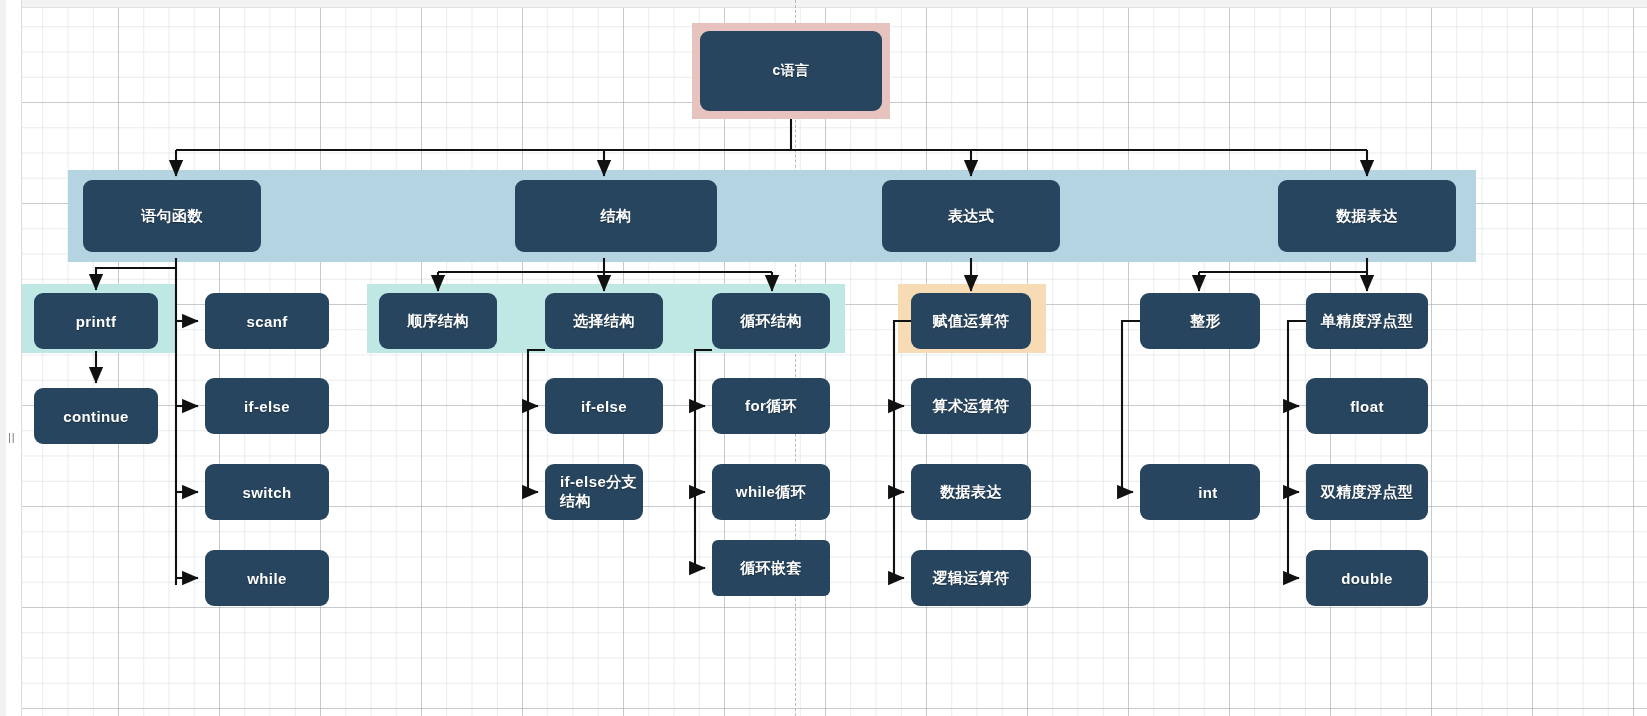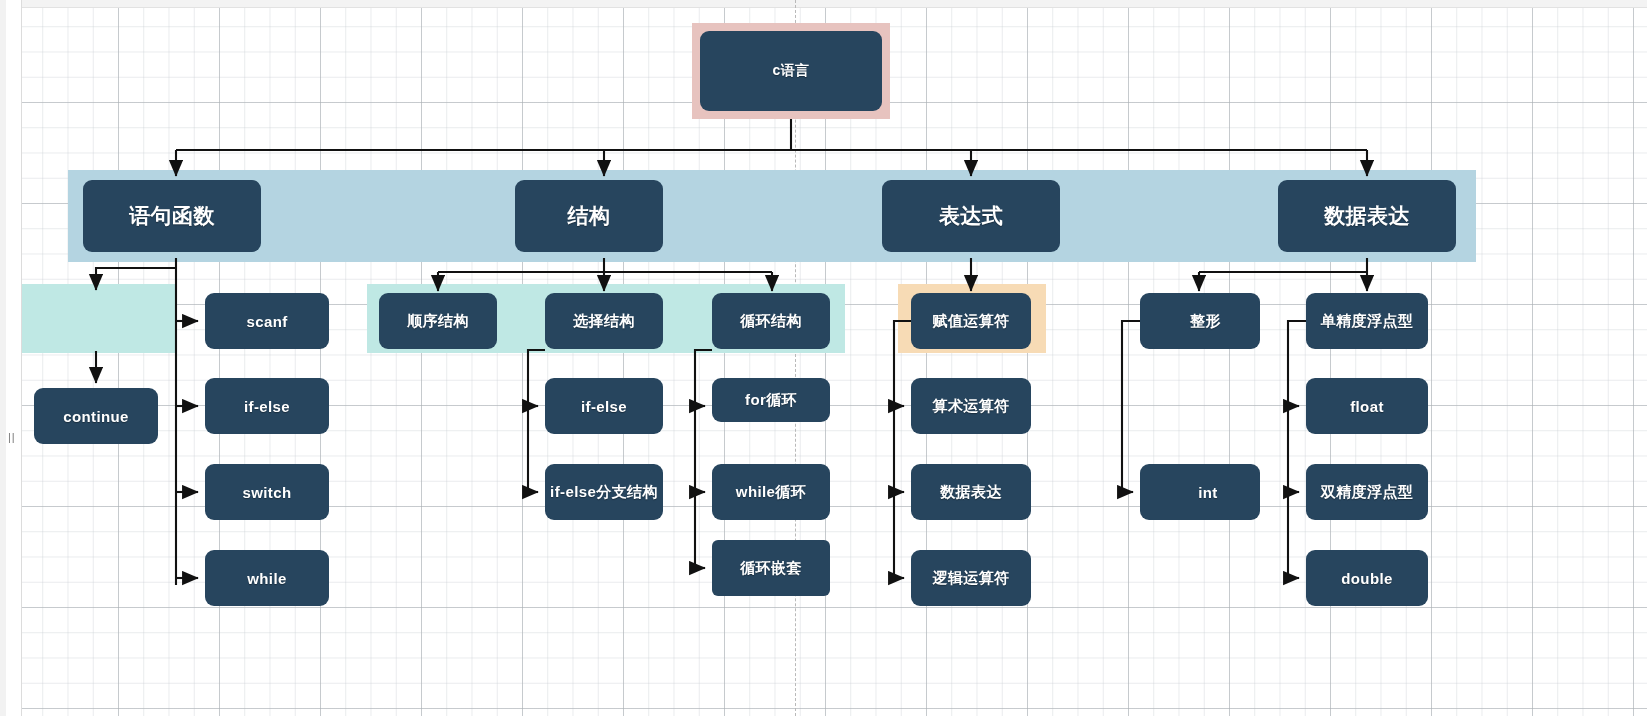--- a/index.html
+++ b/index.html
@@ -60,21 +60,21 @@
     color:#ffffff;
     display:flex;align-items:center;justify-content:center;
     font-weight:bold;
     font-size:15px;
     letter-spacing:.4px;
     text-shadow:0 1px 1px rgba(0,0,0,.35);
     box-sizing:border-box;
     user-select:none;
   }
   .node.root{font-size:14px;}
-  .node.lvl1{font-size:21px;}
+  .node.lvl1{font-size:15px;}
   .dashguide{
     position:absolute;top:0;width:0;height:716px;
     border-left:1px dashed #b9b9b9;
   }
 </style>
 </head>
 <body>
 
 <div id="canvas">
 
@@ -150,48 +150,49 @@
       <path d="M1288,406 L1299,406" marker-end="url(#ah)"></path>
       <path d="M1288,492 L1299,492" marker-end="url(#ah)"></path>
       <path d="M1288,578 L1299,578" marker-end="url(#ah)"></path>
     </g>
   </svg>
 
   <div class="node root" style="left:700px;top:31px;width:182px;height:80px;">c语言</div>
 
   <div class="node lvl1" style="left:83px;top:180px;width:178px;height:72px;">语句函数</div>
 
-  <div class="node lvl1" style="left:515px;top:180px;width:148px;height:72px;">结构</div>
+  <div class="node lvl1" style="left:515px;top:180px;width:202px;height:72px;">结构</div>
 
   <div class="node lvl1" style="left:882px;top:180px;width:178px;height:72px;">表达式</div>
 
   <div class="node lvl1" style="left:1278px;top:180px;width:178px;height:72px;">数据表达</div>
 
+  <div class="node" style="left:34px;top:293px;width:124px;height:56px;">printf</div>
 
   <div class="node" style="left:34px;top:388px;width:124px;height:56px;">continue</div>
 
   <div class="node" style="left:205px;top:293px;width:124px;height:56px;">scanf</div>
 
   <div class="node" style="left:205px;top:378px;width:124px;height:56px;">if-else</div>
 
   <div class="node" style="left:205px;top:464px;width:124px;height:56px;">switch</div>
 
   <div class="node" style="left:205px;top:550px;width:124px;height:56px;">while</div>
 
   <div class="node" style="left:379px;top:293px;width:118px;height:56px;text-align:center;">顺序结构</div>
 
   <div class="node" style="left:545px;top:293px;width:118px;height:56px;">选择结构</div>
 
   <div class="node" style="left:712px;top:293px;width:118px;height:56px;">循环结构</div>
 
   <div class="node" style="left:545px;top:378px;width:118px;height:56px;">if-else</div>
 
-  <div class="node" style="left:545px;top:464px;width:118px;height:56px;">if-else分支结构</div>
-
-  <div class="node" style="left:712px;top:378px;width:118px;height:44px;">for循环</div>
+  <div class="node" style="left:545px;top:464px;width:98px;height:56px;padding-left:15px;">if-else分支结构</div>
+
+  <div class="node" style="left:712px;top:378px;width:118px;height:56px;">for循环</div>
 
   <div class="node" style="left:712px;top:464px;width:118px;height:56px;">while循环</div>
 
   <div class="node" style="left:712px;top:540px;width:118px;height:56px;border-radius:6px;">循环嵌套</div>
 
   <div class="node" style="left:911px;top:293px;width:120px;height:56px;">赋值运算符</div>
 
   <div class="node" style="left:911px;top:378px;width:120px;height:56px;">算术运算符</div>
 
   <div class="node" style="left:911px;top:464px;width:120px;height:56px;">数据表达</div>

